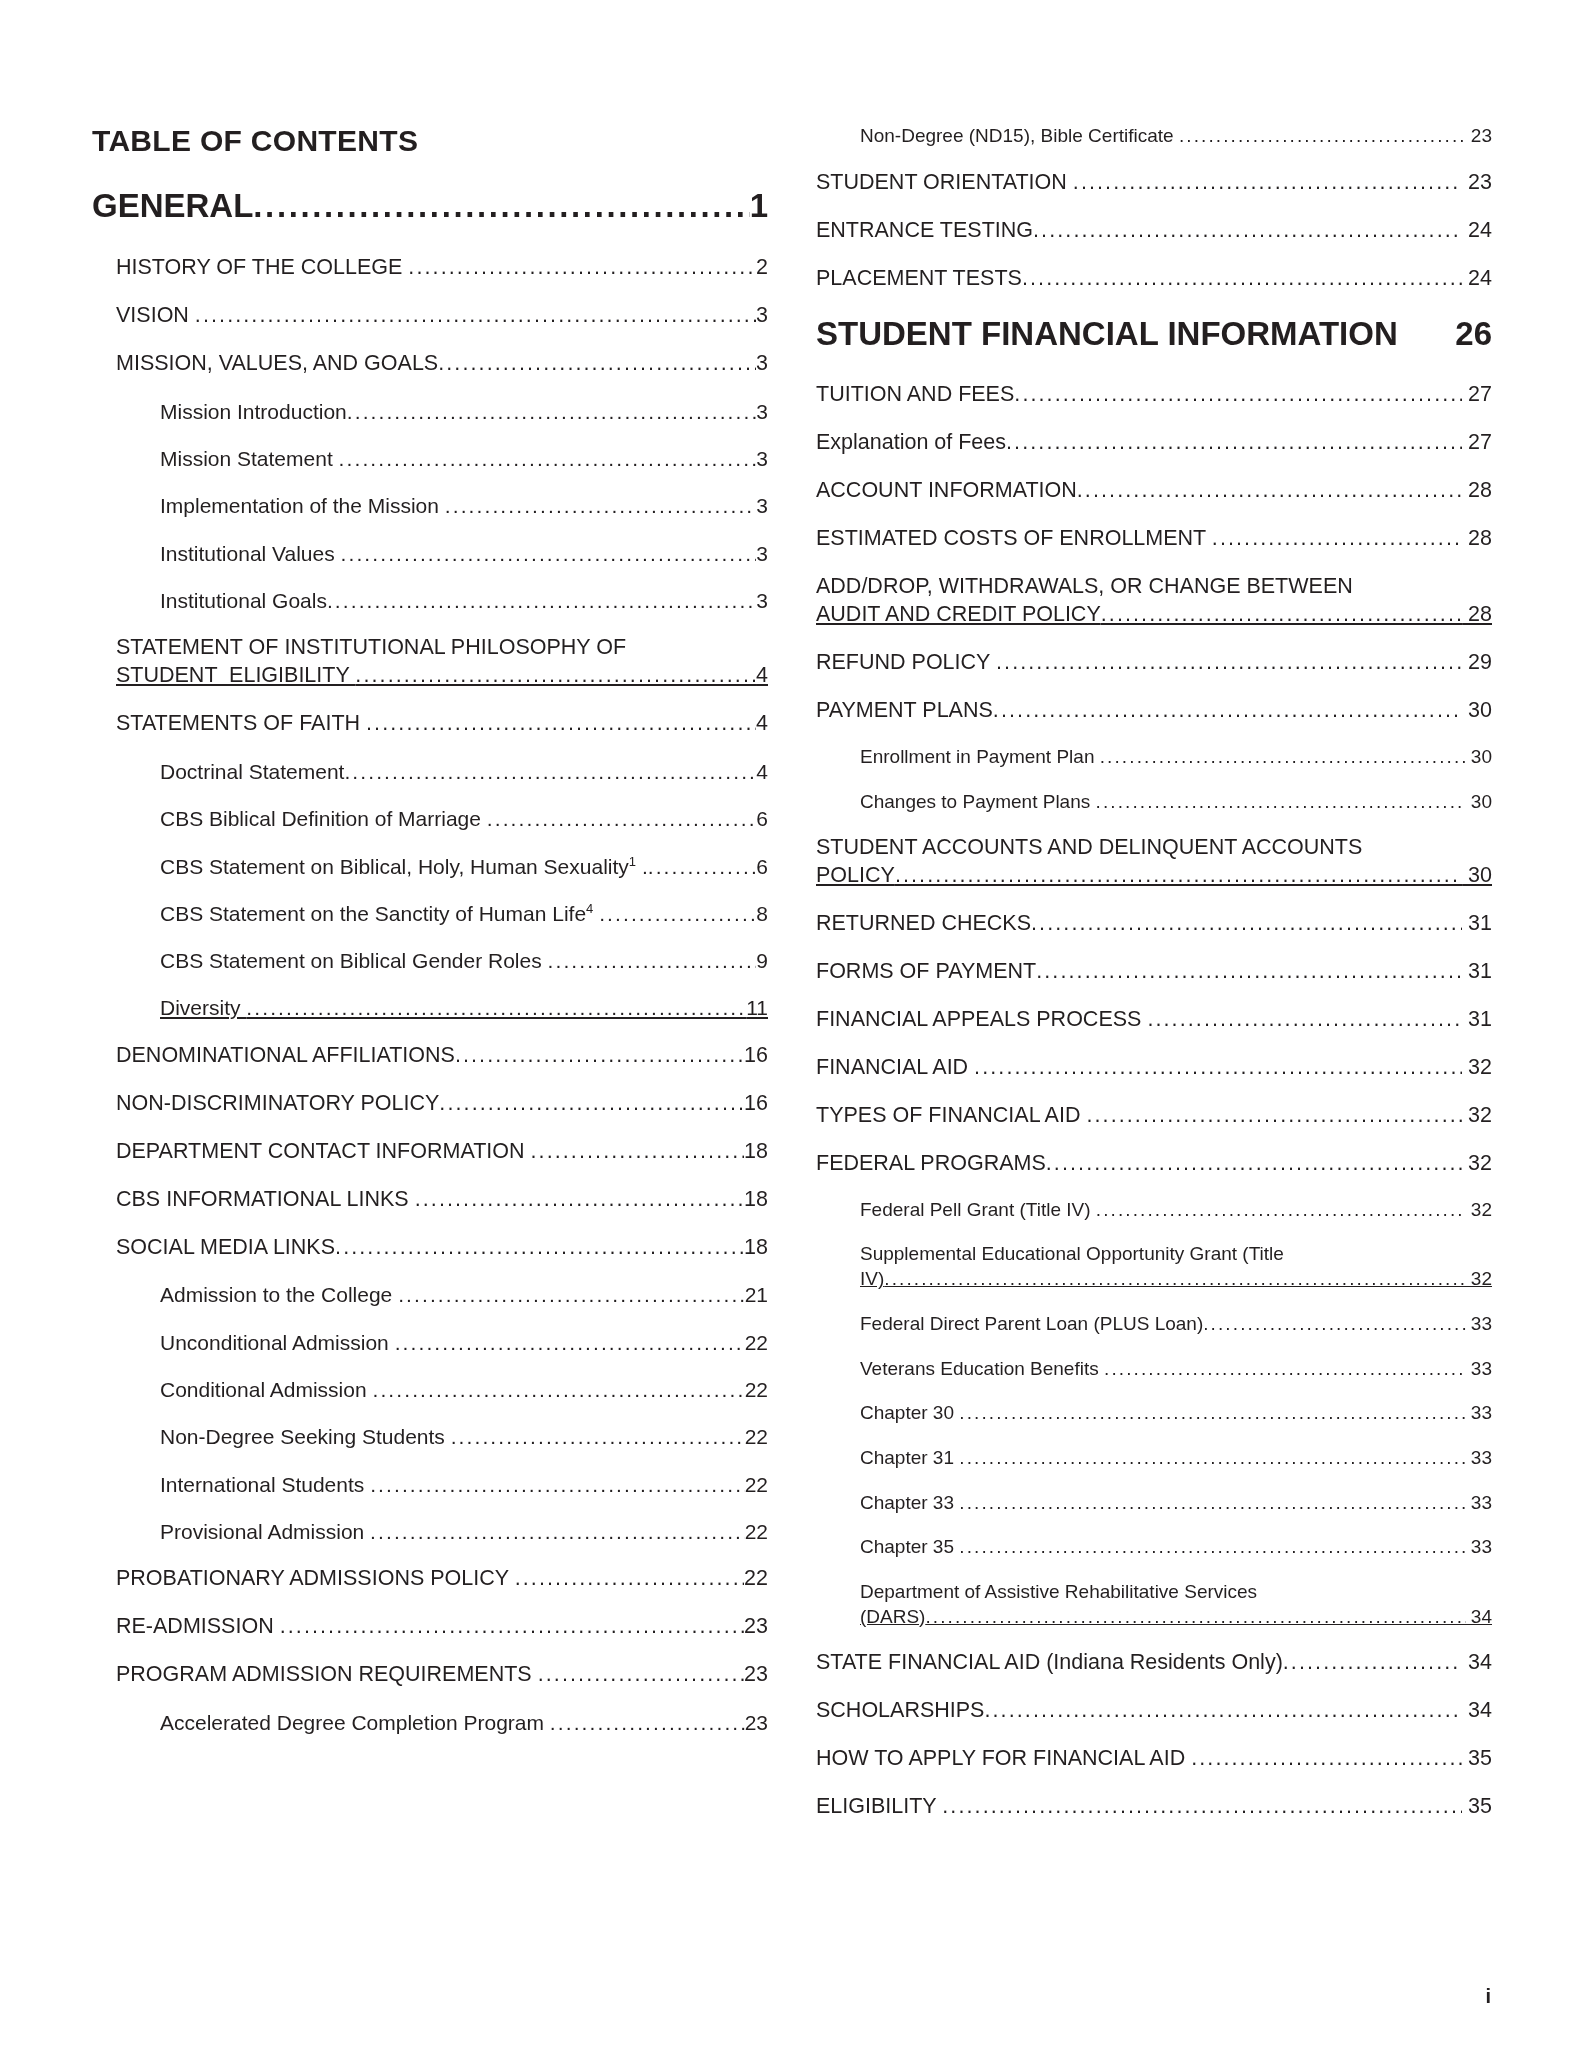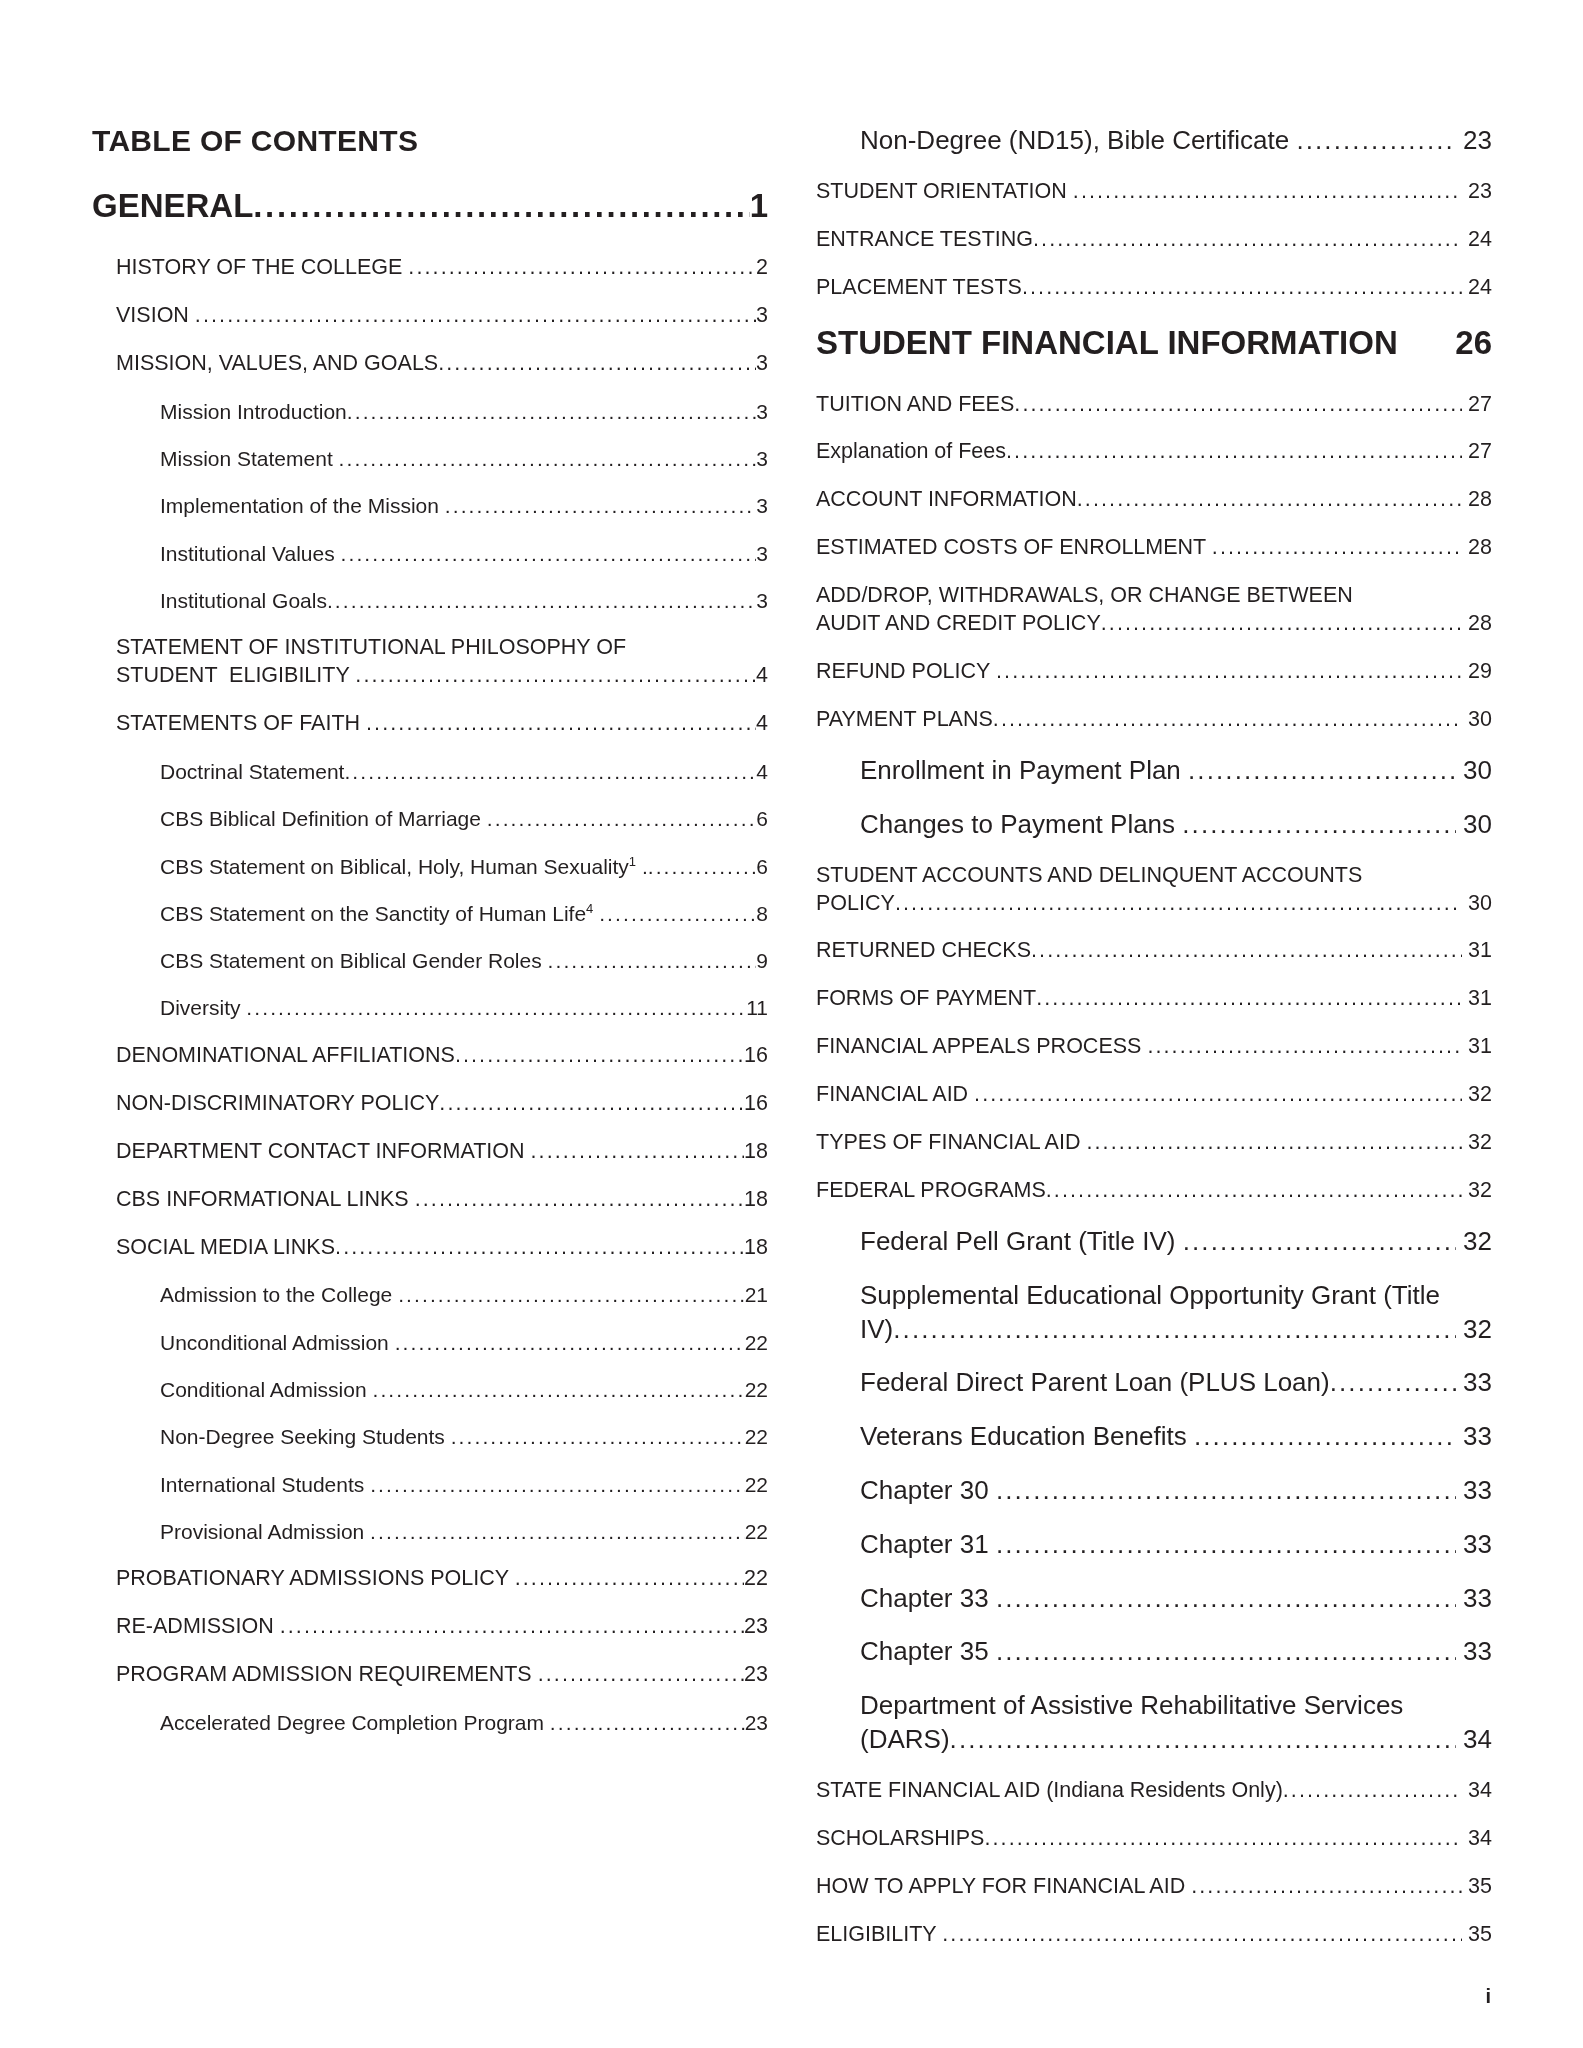--- a/index.html
+++ b/index.html
@@ -74,28 +74,28 @@
     padding-left:24px;
   }
   
   .entry.l2 {
     font-size:21px;
     padding-left:68px;
   }
 
   
   .col-right .entry.l1 { padding-left:0px; font-size:21.5px; }
-  .col-right .entry.l2 { padding-left:44px; font-size:26px; }
+  .col-right .entry.l2 { padding-left:44px; font-size:19px; }
   .col-right .entry.major { padding-left:0px; }
 
   
   .entry.wrap { display:block; margin-bottom:20px; }
   .entry.wrap .line1 { display:block; white-space:pre; }
   .entry.wrap .line2 {
-    display:flex; align-items:flex-start; width:100%;
+    display:flex; align-items:flex-start; width:100%;text-decoration:underline;
   }
   .entry.wrap .line2 .label { flex:0 0 auto; white-space:pre; }
   .entry.wrap .line2 .leader {
     flex:1 1 auto; overflow:hidden; white-space:nowrap;
     letter-spacing:2.1px; min-width:6px;
   }
   .entry.wrap .line2 .leader::before {
     content:"........................................................................................................................................................";
   }
   .entry.wrap .line2 .pagenum { flex:0 0 auto; white-space:pre; }

